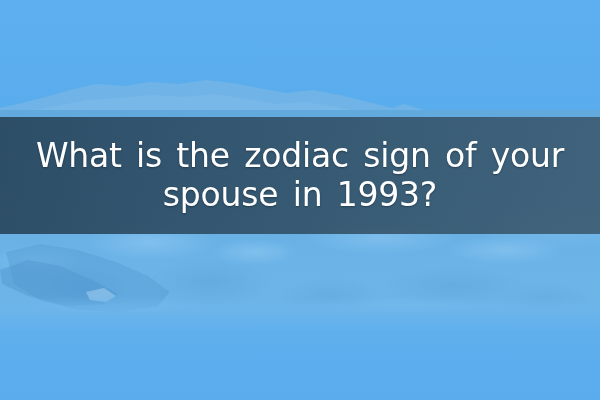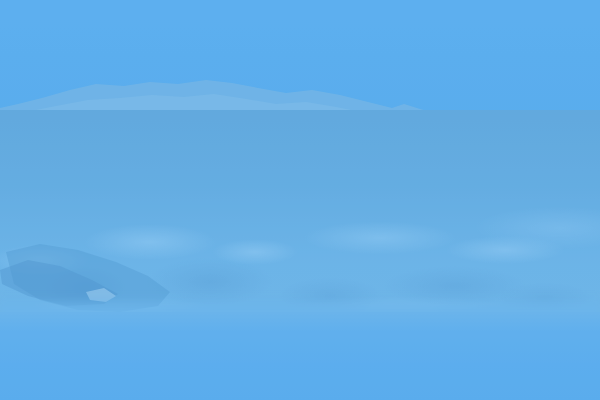--- a/index.html
+++ b/index.html
@@ -191,14 +191,17 @@
       <path d="M0 30 L28 20 L60 26 L92 40 L118 54 L104 64 L66 66 L28 56 L2 44 Z" fill="#538fc2" opacity="0.45"></path>
       <path d="M86 52 L104 48 L116 56 L106 62 L90 60 Z" fill="#cfe7f8" opacity="0.55"></path>
     </svg>
 
     <div class="shoreline"></div>
     <div class="water"></div>
 
     <div class="photo-tint"></div>
   </div>
 
+  <div class="caption-band">
+    <p class="caption-text">What is the zodiac sign of your spouse in 1993?</p>
+  </div>
 
 </div>
 
 </body></html>

